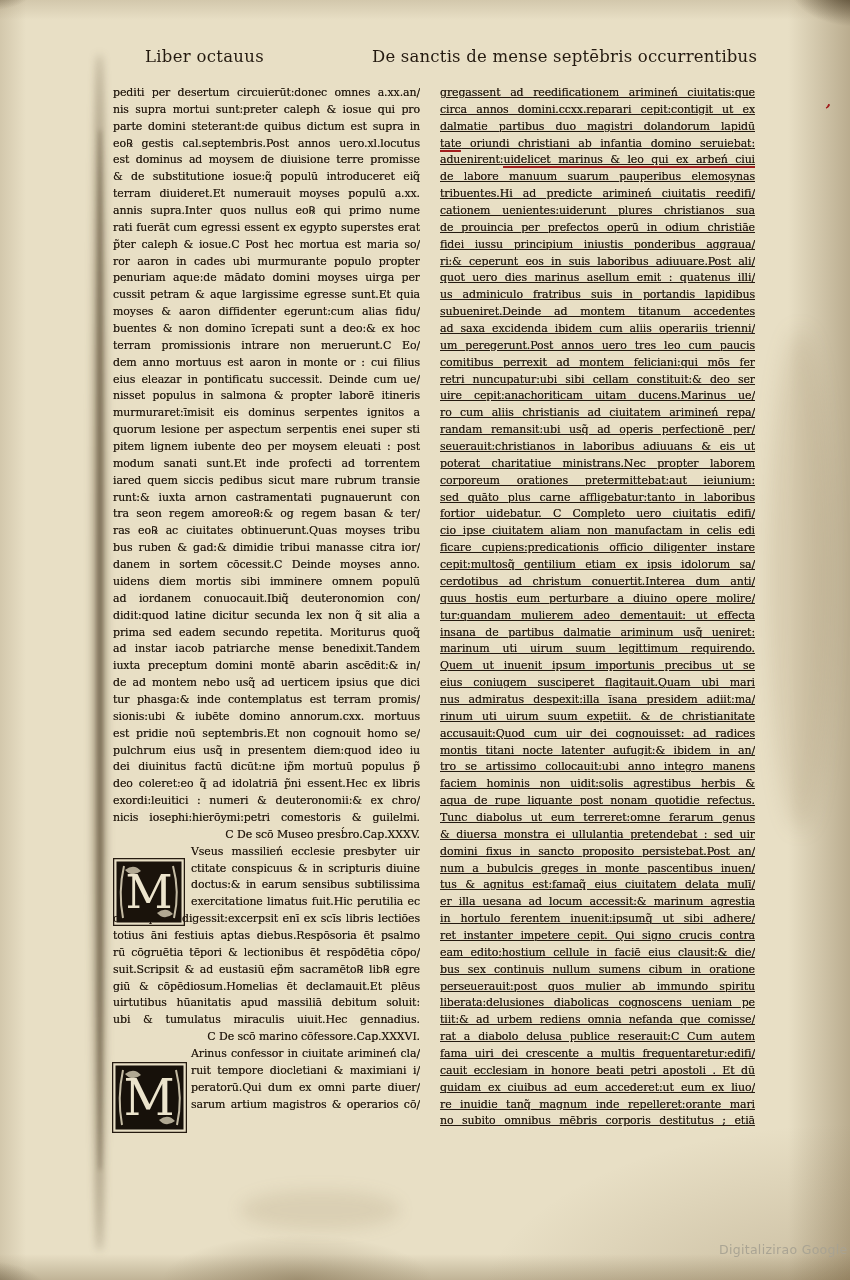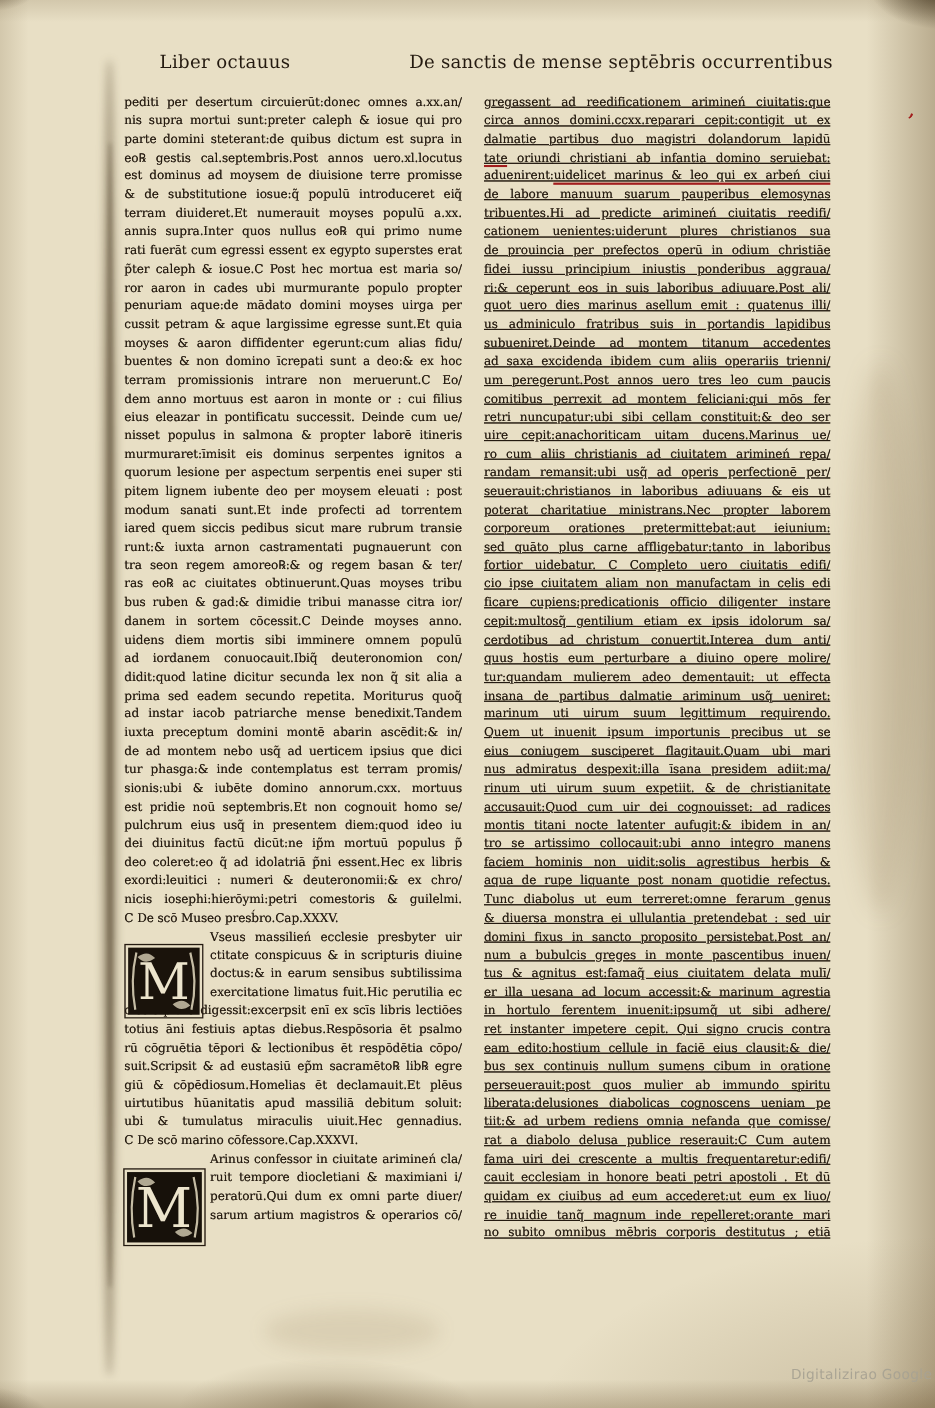--- a/index.html
+++ b/index.html
@@ -34,21 +34,21 @@
   .header .h-right{position:absolute; left:372px; top:0; letter-spacing:.2px;}
   .col{position:absolute; top:85px; font-size:11px; letter-spacing:-.12px;}
   .col-left{left:113px; width:307px;}
   .col-right{left:440px; width:315px;text-decoration:underline;}
   .line{
     height:16.87px; line-height:16.87px; overflow:hidden;
     text-align:justify; text-align-last:justify;
     text-shadow:0 0 .5px rgba(34,24,12,.7);
   }
   .line.ind{padding-left:78px;}
-  .line.split{display:flex; justify-content:flex-start; text-align:left; text-align-last:auto;}
+  .line.split{display:flex; justify-content:flex-end; text-align:left; text-align-last:auto;}
   .rub{border-bottom:2.6px solid #a21d1d; padding-bottom:0;}
   .initial{position:absolute; width:72px; height:68px;}
   .initial svg{display:block;}
   .init-1{left:113px; top:858px;}
   .init-2{left:112px; top:1062px; width:75px; height:71px;}
   .red-mark{
     position:absolute; left:823px; top:100px; color:#a21d1d; font-size:19px;
     transform:rotate(14deg); text-shadow:0 0 .5px rgba(162,29,29,.8);
   }
   .watermark{

